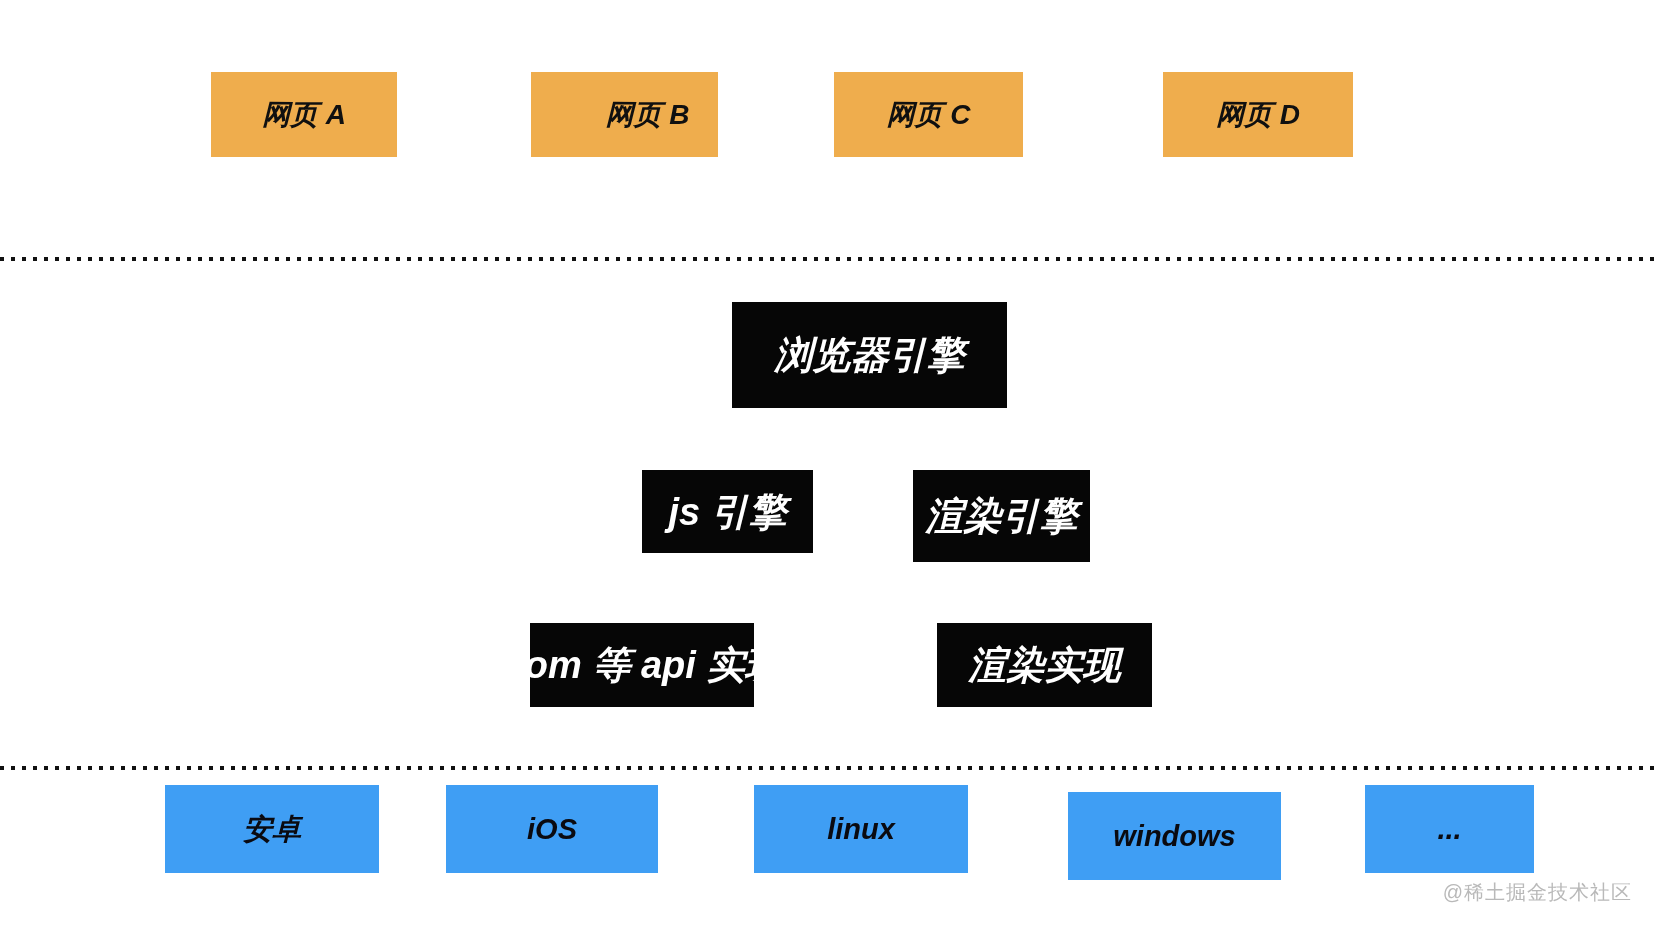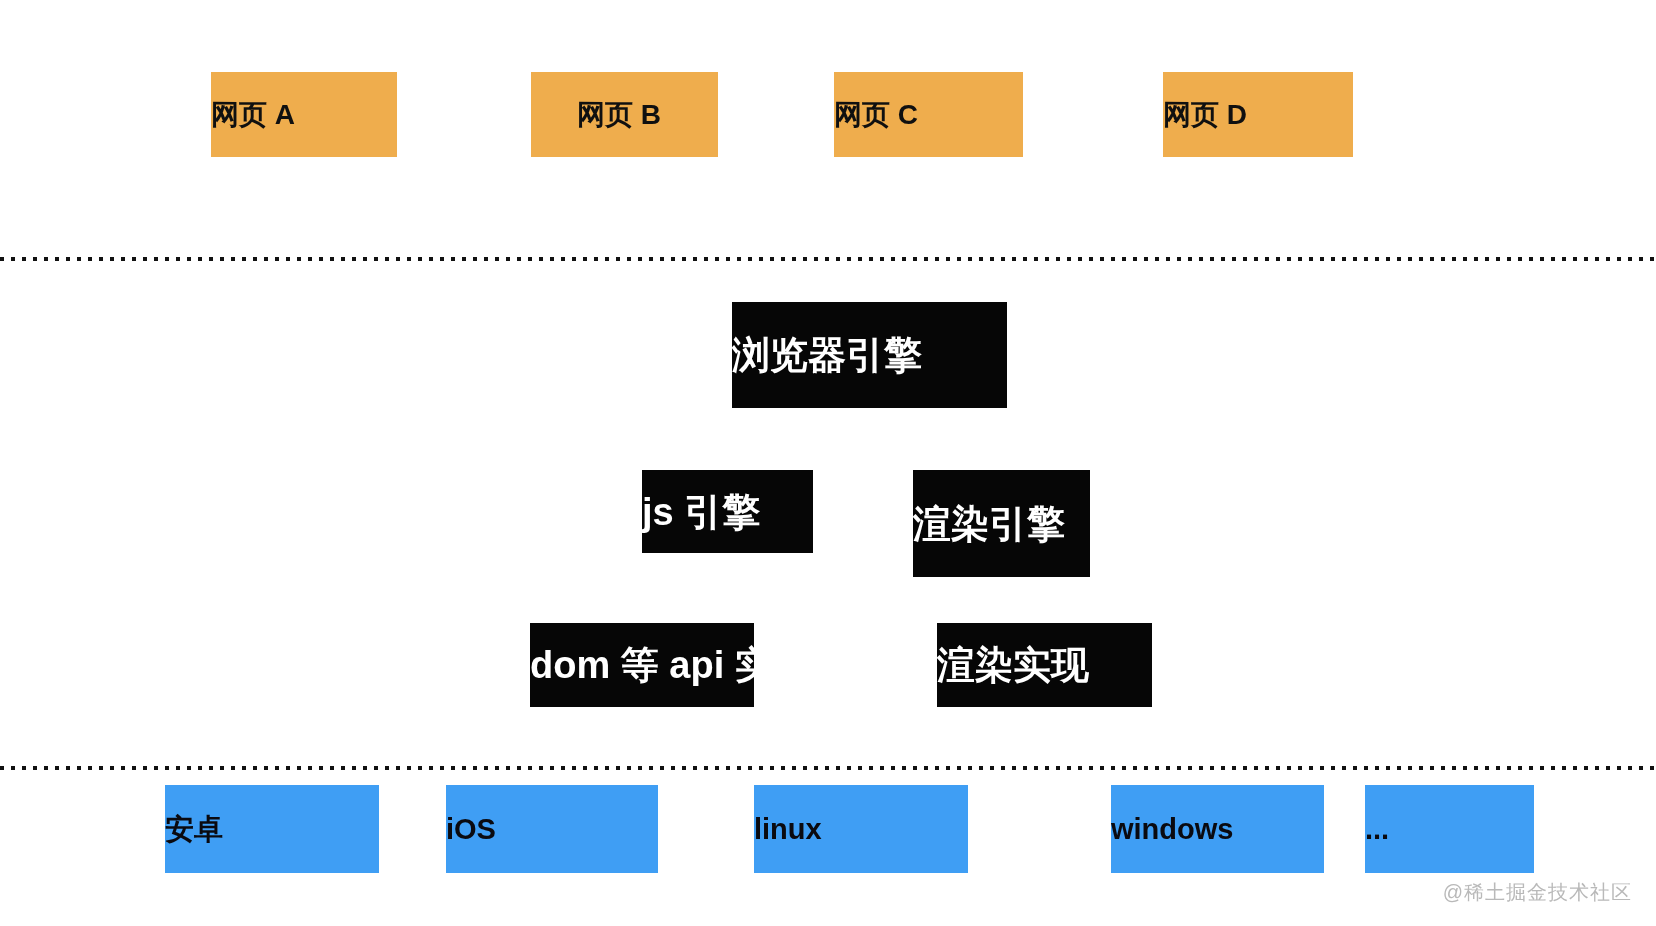--- a/index.html
+++ b/index.html
@@ -19,24 +19,26 @@
     width: 1656px;
     height: 926px;
     background: #ffffff;
     overflow: hidden;
     font-family: "Liberation Sans", "DejaVu Sans", sans-serif;
   }
   .box {
     position: absolute;
     display: flex;
     align-items: center;
+    justify-content: center;
     font-weight: bold;
     text-align: center;
     white-space: nowrap;
     line-height: 1;
+    font-style: italic;
   }
   .webpage-box {
     background: var(--webpage-box);
     color: var(--webpage-text);
     font-size: 28px;
     top: 72px;
     height: 85px;
   }
   .engine-box {
     background: var(--engine-box);
@@ -61,28 +63,28 @@
       transparent 4px, transparent 11px
     );
   }
   #web-a { left: 211px; width: 186px; }
   #web-b { left: 531px; width: 187px; padding-left: 46px; }
   #web-c { left: 834px; width: 189px; }
   #web-d { left: 1163px; width: 190px; }
   #divider-1 { top: 257px; }
   #browser-engine { left: 732px; top: 302px; width: 275px; height: 106px; }
   #js-engine      { left: 642px; top: 470px; width: 171px; height: 83px; }
-  #render-engine  { left: 913px; top: 470px; width: 177px; height: 107px; }
+  #render-engine  { left: 913px; top: 470px; width: 177px; height: 92px; }
   #dom-api-impl   { left: 530px; top: 623px; width: 224px; height: 84px; }
   #render-impl    { left: 937px; top: 623px; width: 215px; height: 84px; }
   #divider-2 { top: 766px; }
   #os-android { left: 165px;  width: 214px; }
   #os-ios     { left: 446px;  width: 212px; }
   #os-linux   { left: 742px;  width: 214px; margin-left: 12px; }
-  #os-windows { left: 1111px; width: 213px; }
+  #os-windows { left: 1068px; width: 213px; margin-top: 7px; }
   #os-more    { left: 1365px; width: 169px; }
   .watermark {
     position: absolute;
     top: 879px;
     right: 24px;
     font-size: 20px;
     font-weight: normal;
     color: var(--watermark-text);
     letter-spacing: 1px;
   }

